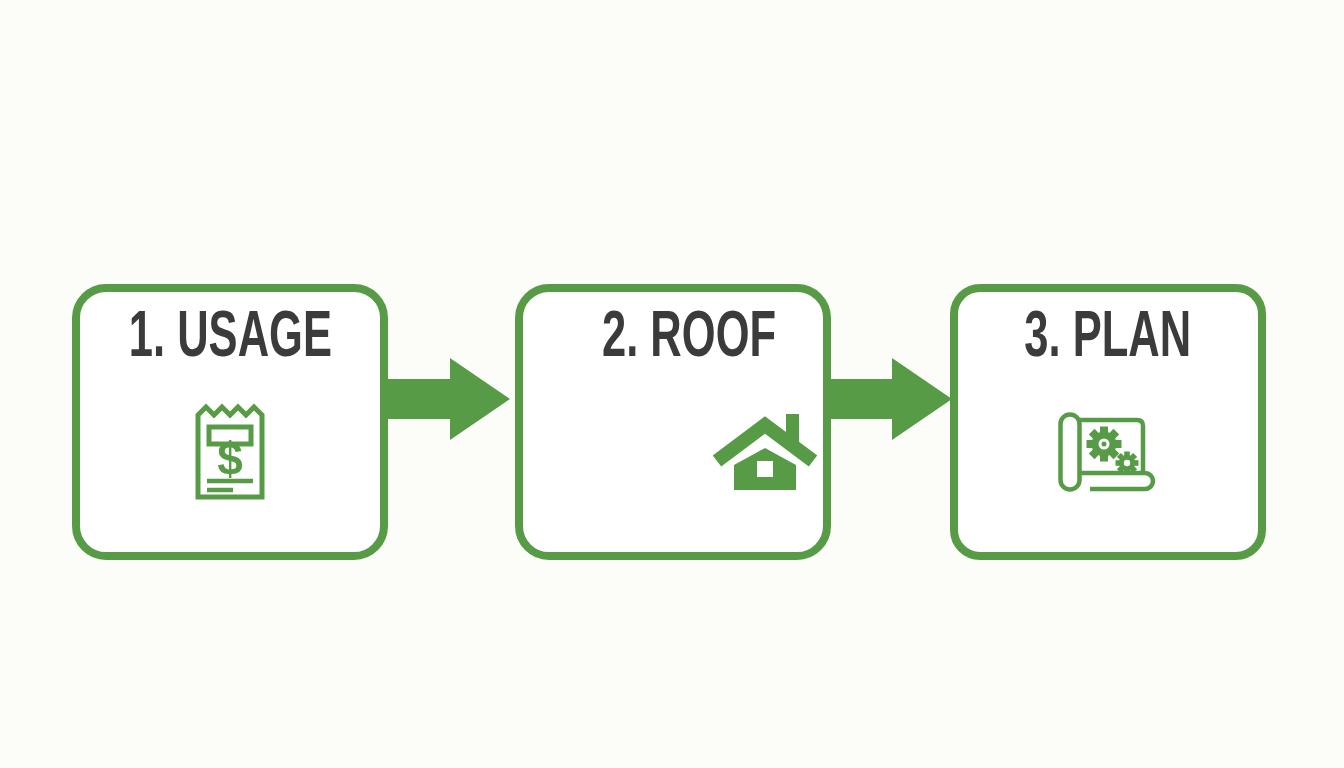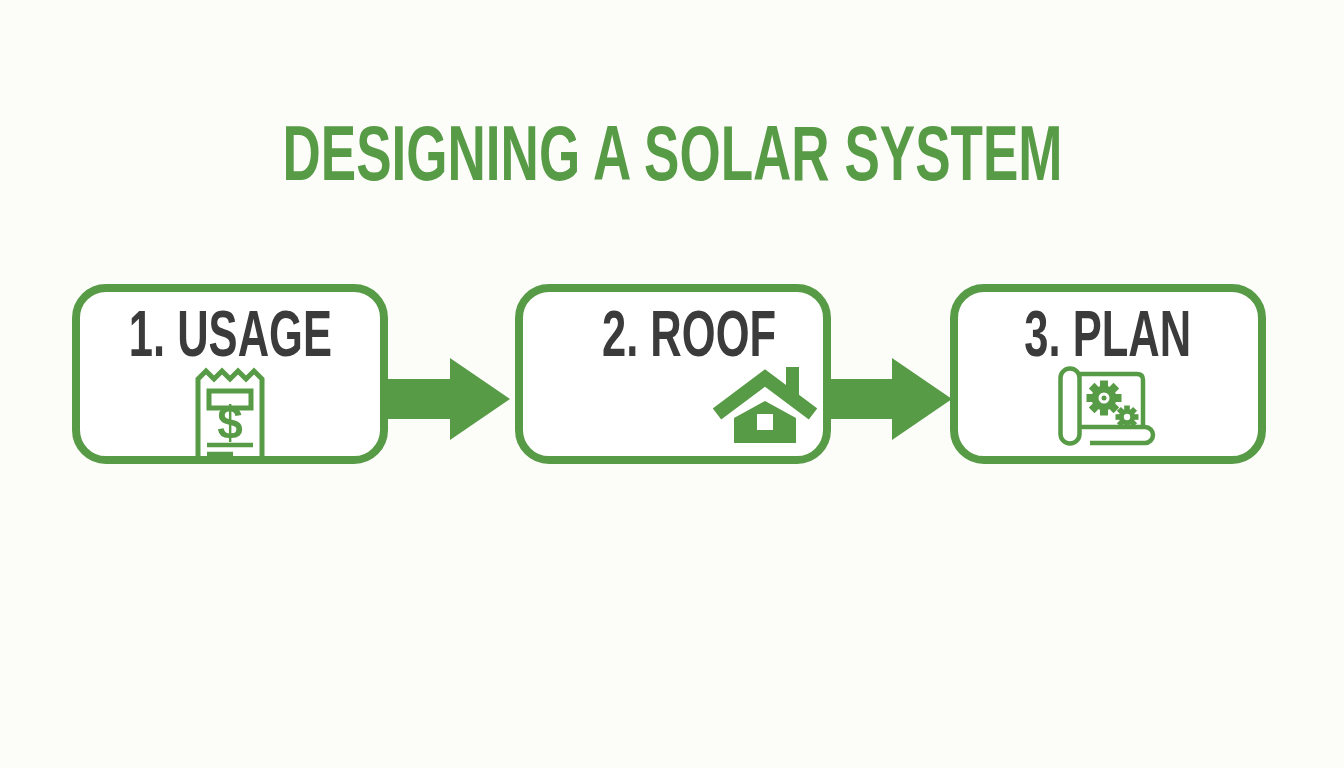--- a/index.html
+++ b/index.html
@@ -35,32 +35,32 @@
     display: inline-block;
     transform: scaleX(0.68);
     transform-origin: center;
     white-space: nowrap;
     letter-spacing: 0px;
   }
   .step-box {
     position: absolute;
     top: 284px;
     width: 316px;
-    height: 180px;
+    height: 276px;
     background: #ffffff;
     border: 8px solid var(--accent-green);
     border-radius: 34px;
     display: flex;
     flex-direction: column;
     align-items: center;
     padding: 10px 6px 14px 6px;
   }
   .step-box.pos-1 { left: 72px; }
   .step-box.pos-2 { left: 515px; align-items: flex-end; }
-  .step-box.pos-3 { left: 950px; }
+  .step-box.pos-3 { left: 950px; border-radius: 30px; }
   .step-label {
     font-size: 64px;
     font-weight: 700;
     line-height: 1;
     color: var(--label-dark);
     text-align: center;
   }
   .step-icon-wrap {
     flex: 1;
     display: flex;
@@ -77,23 +77,20 @@
   }
   .flow-arrow.pos-1 { left: 384px; }
   .flow-arrow.pos-2 { left: 826px; }
   svg { display: block; }
 </style>
 </head>
 <body>
 
 <div class="canvas">
 
-  <h1 class="page-title">
-    <span class="condensed">DESIGNING A SOLAR SYSTEM</span>
-  </h1>
 
   <div class="step-box pos-1">
     <div class="step-label">
       <span class="condensed">1. USAGE</span>
     </div>
     <div class="step-icon-wrap">
       <svg width="74" height="100" viewBox="0 0 74 100" fill="none" stroke="currentColor" stroke-width="5">
         <path d="M5 95 V13 L13 5 L21 13 L29 5 L37 13 L45 5 L53 13 L61 5 L69 13 V95 Z"></path>
         <rect x="16" y="25" width="42" height="17"></rect>
         <text x="37" y="73" text-anchor="middle" font-size="46" font-weight="700" font-family="Liberation Sans, sans-serif" fill="currentColor" stroke="none">$</text>

